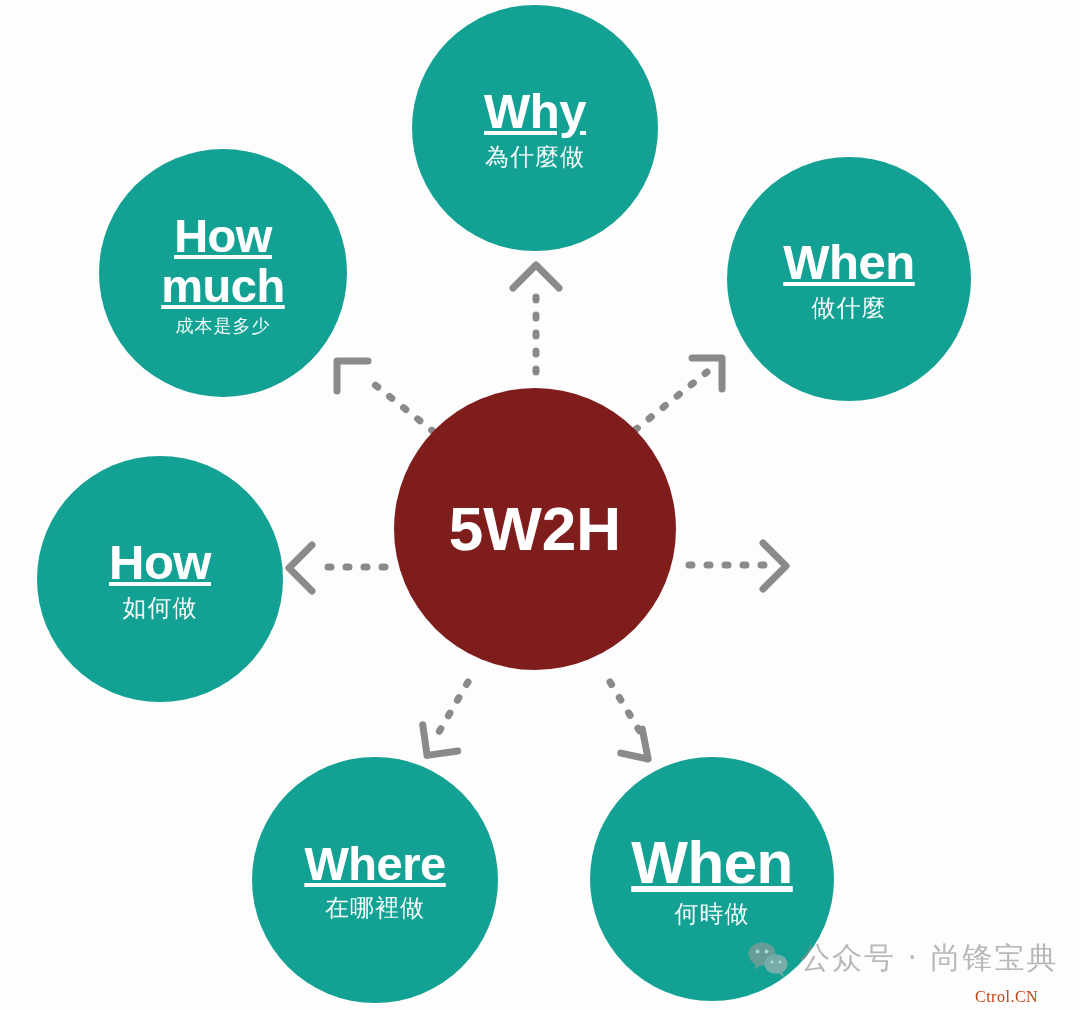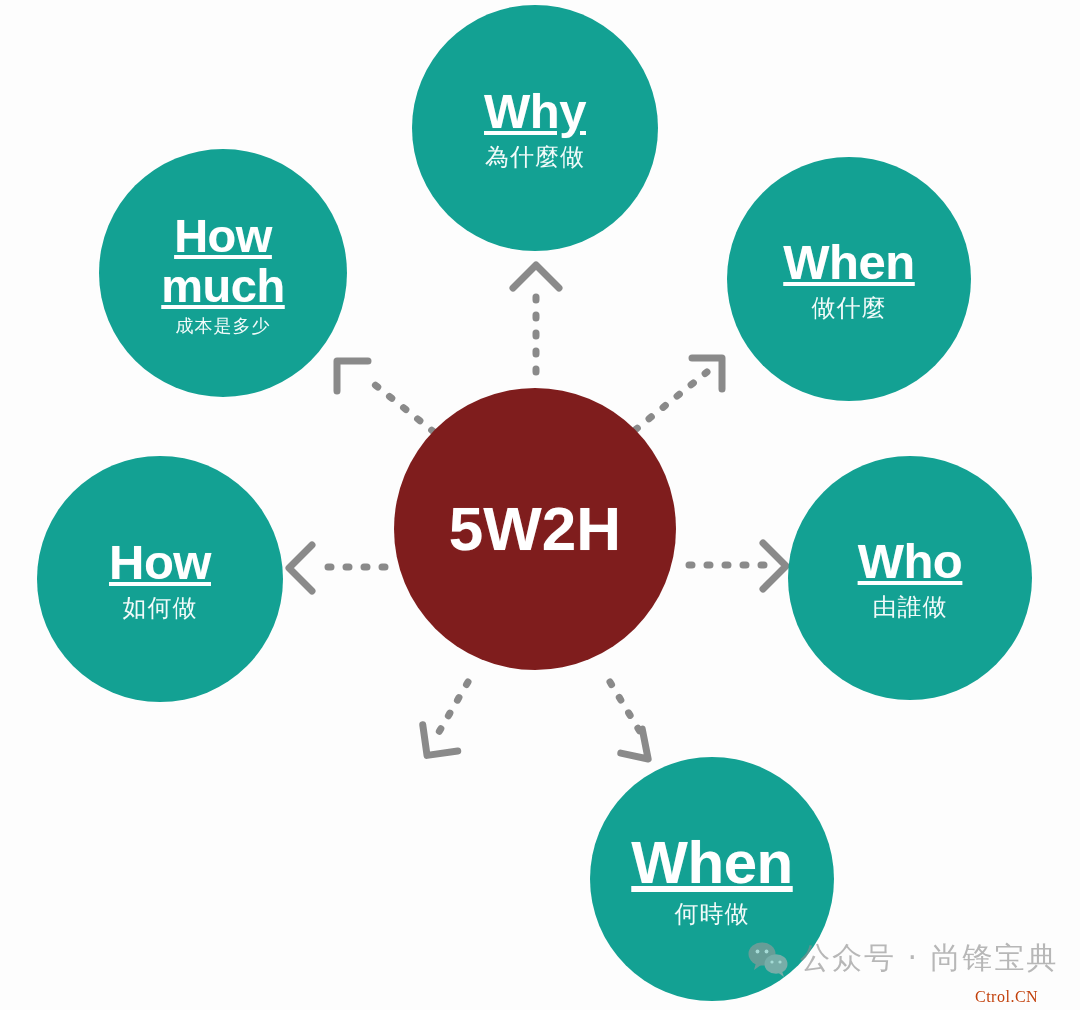--- a/index.html
+++ b/index.html
@@ -171,30 +171,30 @@
   <div class="node satellite n-why">
     <div class="node-title">Why</div>
     <div class="node-sub">為什麼做</div>
   </div>
 
   <div class="node satellite n-what">
     <div class="node-title">When</div>
     <div class="node-sub">做什麼</div>
   </div>
 
-  <div class="node satellite n-who">
-    <div class="node-title">Who</div>
-    <div class="node-sub">由誰做</div>
-  </div>
 
   <div class="node satellite n-when">
     <div class="node-title">When</div>
     <div class="node-sub">何時做</div>
   </div>
 
+  <div class="node satellite n-where">
+    <div class="node-title">Where</div>
+    <div class="node-sub">在哪裡做</div>
+  </div>
 
   <div class="node satellite n-how">
     <div class="node-title">How</div>
     <div class="node-sub">如何做</div>
   </div>
 
   <div class="node satellite n-howmuch">
     <div class="node-title">How
 much</div>
     <div class="node-sub">成本是多少</div>

